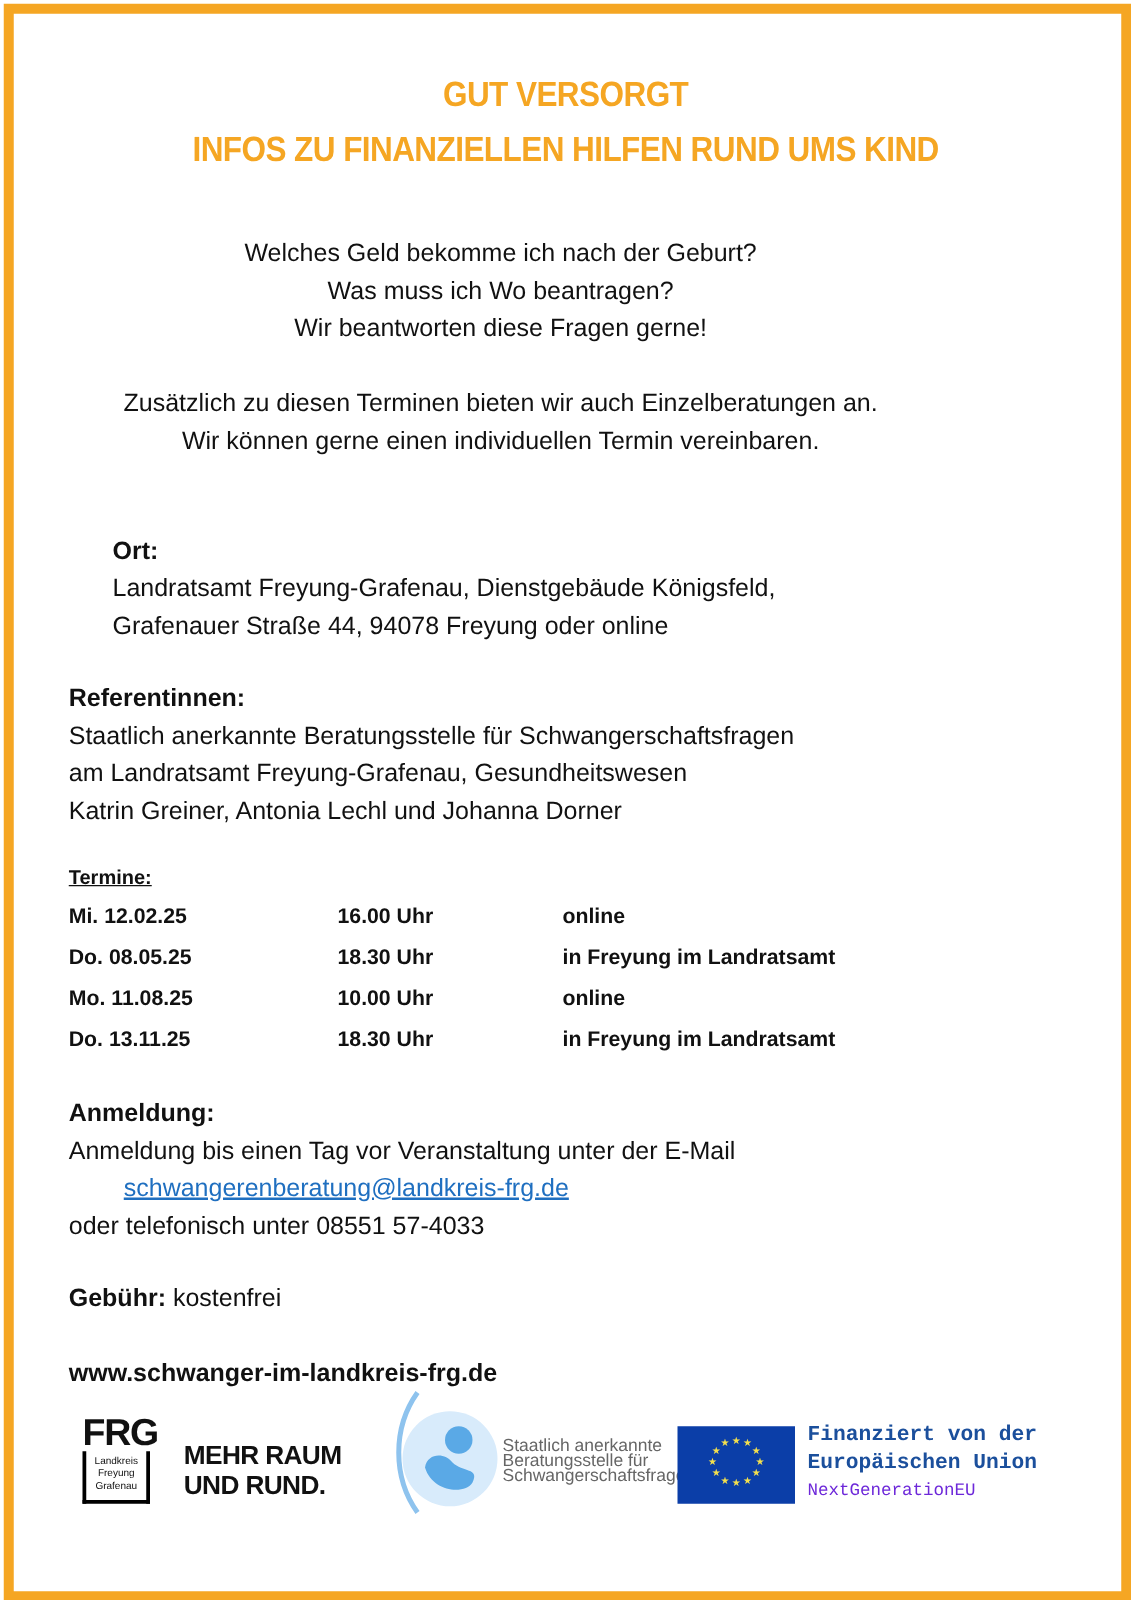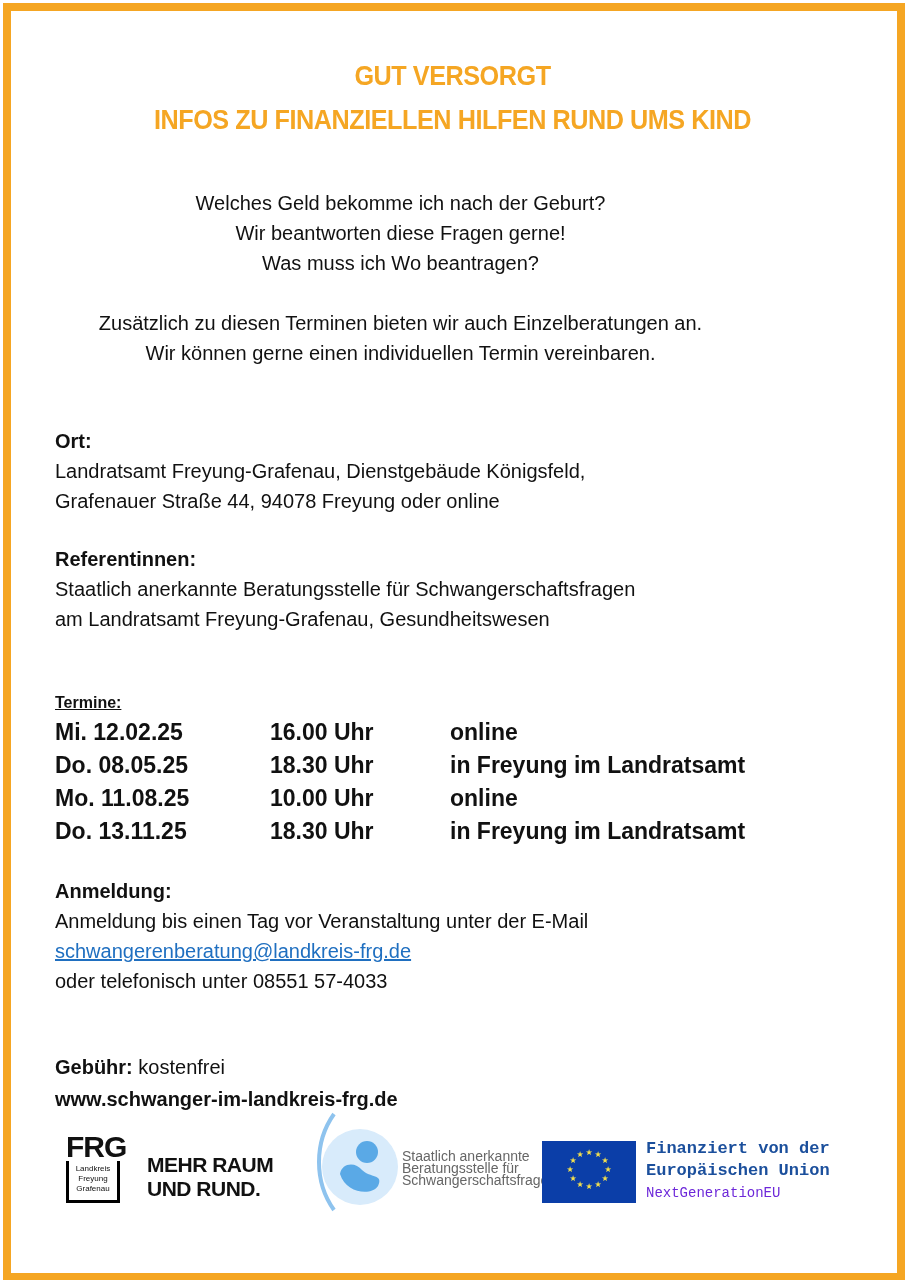--- a/index.html
+++ b/index.html
@@ -9,26 +9,26 @@
            border: 8px solid #f5a623; box-sizing: content-box; }
   .title { position: absolute; left: 0; width: 905px; text-align: center;
            color: #f5a623; font-weight: bold; font-size: 28px; letter-spacing: -0.5px;
            font-family: "Liberation Sans", sans-serif; transform: scaleX(0.9); }
   .t1 { top: 60px; }
   .t2 { top: 104px; }
   .center { position: absolute; left: 0; width: 801px; text-align: center; font-size: 20px; line-height: 30px; }
   .block { position: absolute; left: 55px; font-size: 20px; line-height: 30px; }
   .bold { font-weight: bold; }
   .small-bold { font-weight: bold; font-size: 16px; text-decoration: underline; }
-  .sched { position: absolute; left: 55px; font-size: 23px; font-weight: bold; line-height: 33px; }
+  .sched { position: absolute; left: 55px; font-size: 17px; font-weight: bold; line-height: 33px; }
   .sched .row { position: relative; height: 33px; width: 760px; }
   .sched .c1 { position: absolute; left: 0; }
   .sched .c2 { position: absolute; left: 215px; }
   .sched .c3 { position: absolute; left: 395px; }
-  a.mail { color: #1f6fc0; text-decoration: underline; }
+  a.mail { color: #1f6fc0; text-decoration: underline; margin-left: 44px; }
   .logo-frg { position: absolute; left: 66px; top: 1133px; }
   .frg-big { font-size: 30px; font-weight: 900; letter-spacing: -1px; line-height: 28px; }
   .frg-box { border: 3px solid #000; border-top: none; width: 54px; height: 42px; font-size: 8px;
              text-align: center; line-height: 10px; padding-top: 3px; box-sizing: border-box; }
   .mehr { position: absolute; left: 147px; top: 1153px; font-weight: 900; font-size: 21px; line-height: 24px; letter-spacing: -0.5px; }
   .baby-logo { position: absolute; left: 312px; top: 1112px; }
   .baby-text { position: absolute; left: 402px; top: 1150px; font-size: 14px; line-height: 12px; color: #666; }
   .eu-flag { position: absolute; left: 542px; top: 1141px; width: 94px; height: 62px; background: #0b3ea8; }
   .eu-text { position: absolute; left: 646px; top: 1138px; font-family: Liberation Mono, monospace; }
   .eu-l1 { color: #1b4f9c; font-weight: bold; font-size: 17px; line-height: 22px; }
@@ -37,39 +37,40 @@
 </head>
 <body>
 
 <div class="frame"></div>
 
 <div class="title t1">GUT VERSORGT</div>
 <div class="title t2">INFOS ZU FINANZIELLEN HILFEN RUND UMS KIND</div>
 
 <div class="center" style="top:188px;">
   <div>Welches Geld bekomme ich nach der Geburt?</div>
+  <div>Was muss ich Wo beantragen?</div>
   <div>Wir beantworten diese Fragen gerne!</div>
-  <div>Was muss ich Wo beantragen?</div>
 </div>
 
 <div class="center" style="top:308px;">
   <div>Zusätzlich zu diesen Terminen bieten wir auch Einzelberatungen an.</div>
   <div>Wir können gerne einen individuellen Termin vereinbaren.</div>
 </div>
 
-<div class="block" style="top:426px;">
+<div class="block" style="top:426px;margin-left:35px;">
   <div class="bold">Ort:</div>
   <div>Landratsamt Freyung-Grafenau, Dienstgebäude Königsfeld,</div>
   <div>Grafenauer Straße 44, 94078 Freyung oder online</div>
 </div>
 
 <div class="block" style="top:544px;">
   <div class="bold">Referentinnen:</div>
   <div>Staatlich anerkannte Beratungsstelle für Schwangerschaftsfragen</div>
   <div>am Landratsamt Freyung-Grafenau, Gesundheitswesen</div>
+  <div>Katrin Greiner, Antonia Lechl und Johanna Dorner</div>
 </div>
 
 <div class="block small-bold" style="top:690px; line-height:26px;">Termine:</div>
 
 <div class="sched" style="top:716px;">
   <div class="row">
     <span class="c1">Mi. 12.02.25</span>
     <span class="c2">16.00 Uhr</span>
     <span class="c3">online</span>
   </div>
@@ -90,21 +91,21 @@
   </div>
 </div>
 
 <div class="block" style="top:876px;">
   <div class="bold">Anmeldung:</div>
   <div>Anmeldung bis einen Tag vor Veranstaltung unter der E-Mail</div>
   <div><a class="mail">schwangerenberatung@landkreis-frg.de</a></div>
   <div>oder telefonisch unter 08551 57-4033</div>
 </div>
 
-<div class="block" style="top:1024px;margin-top:28px;">
+<div class="block" style="top:1024px;">
   <span class="bold">Gebühr:</span><span> kostenfrei</span>
 </div>
 
 <div class="block bold" style="top:1084px;">www.schwanger-im-landkreis-frg.de</div>
 
 <div class="logo-frg">
   <div class="frg-big">FRG</div>
   <div class="frg-box">
     <div>Landkreis</div>
     <div>Freyung</div>

